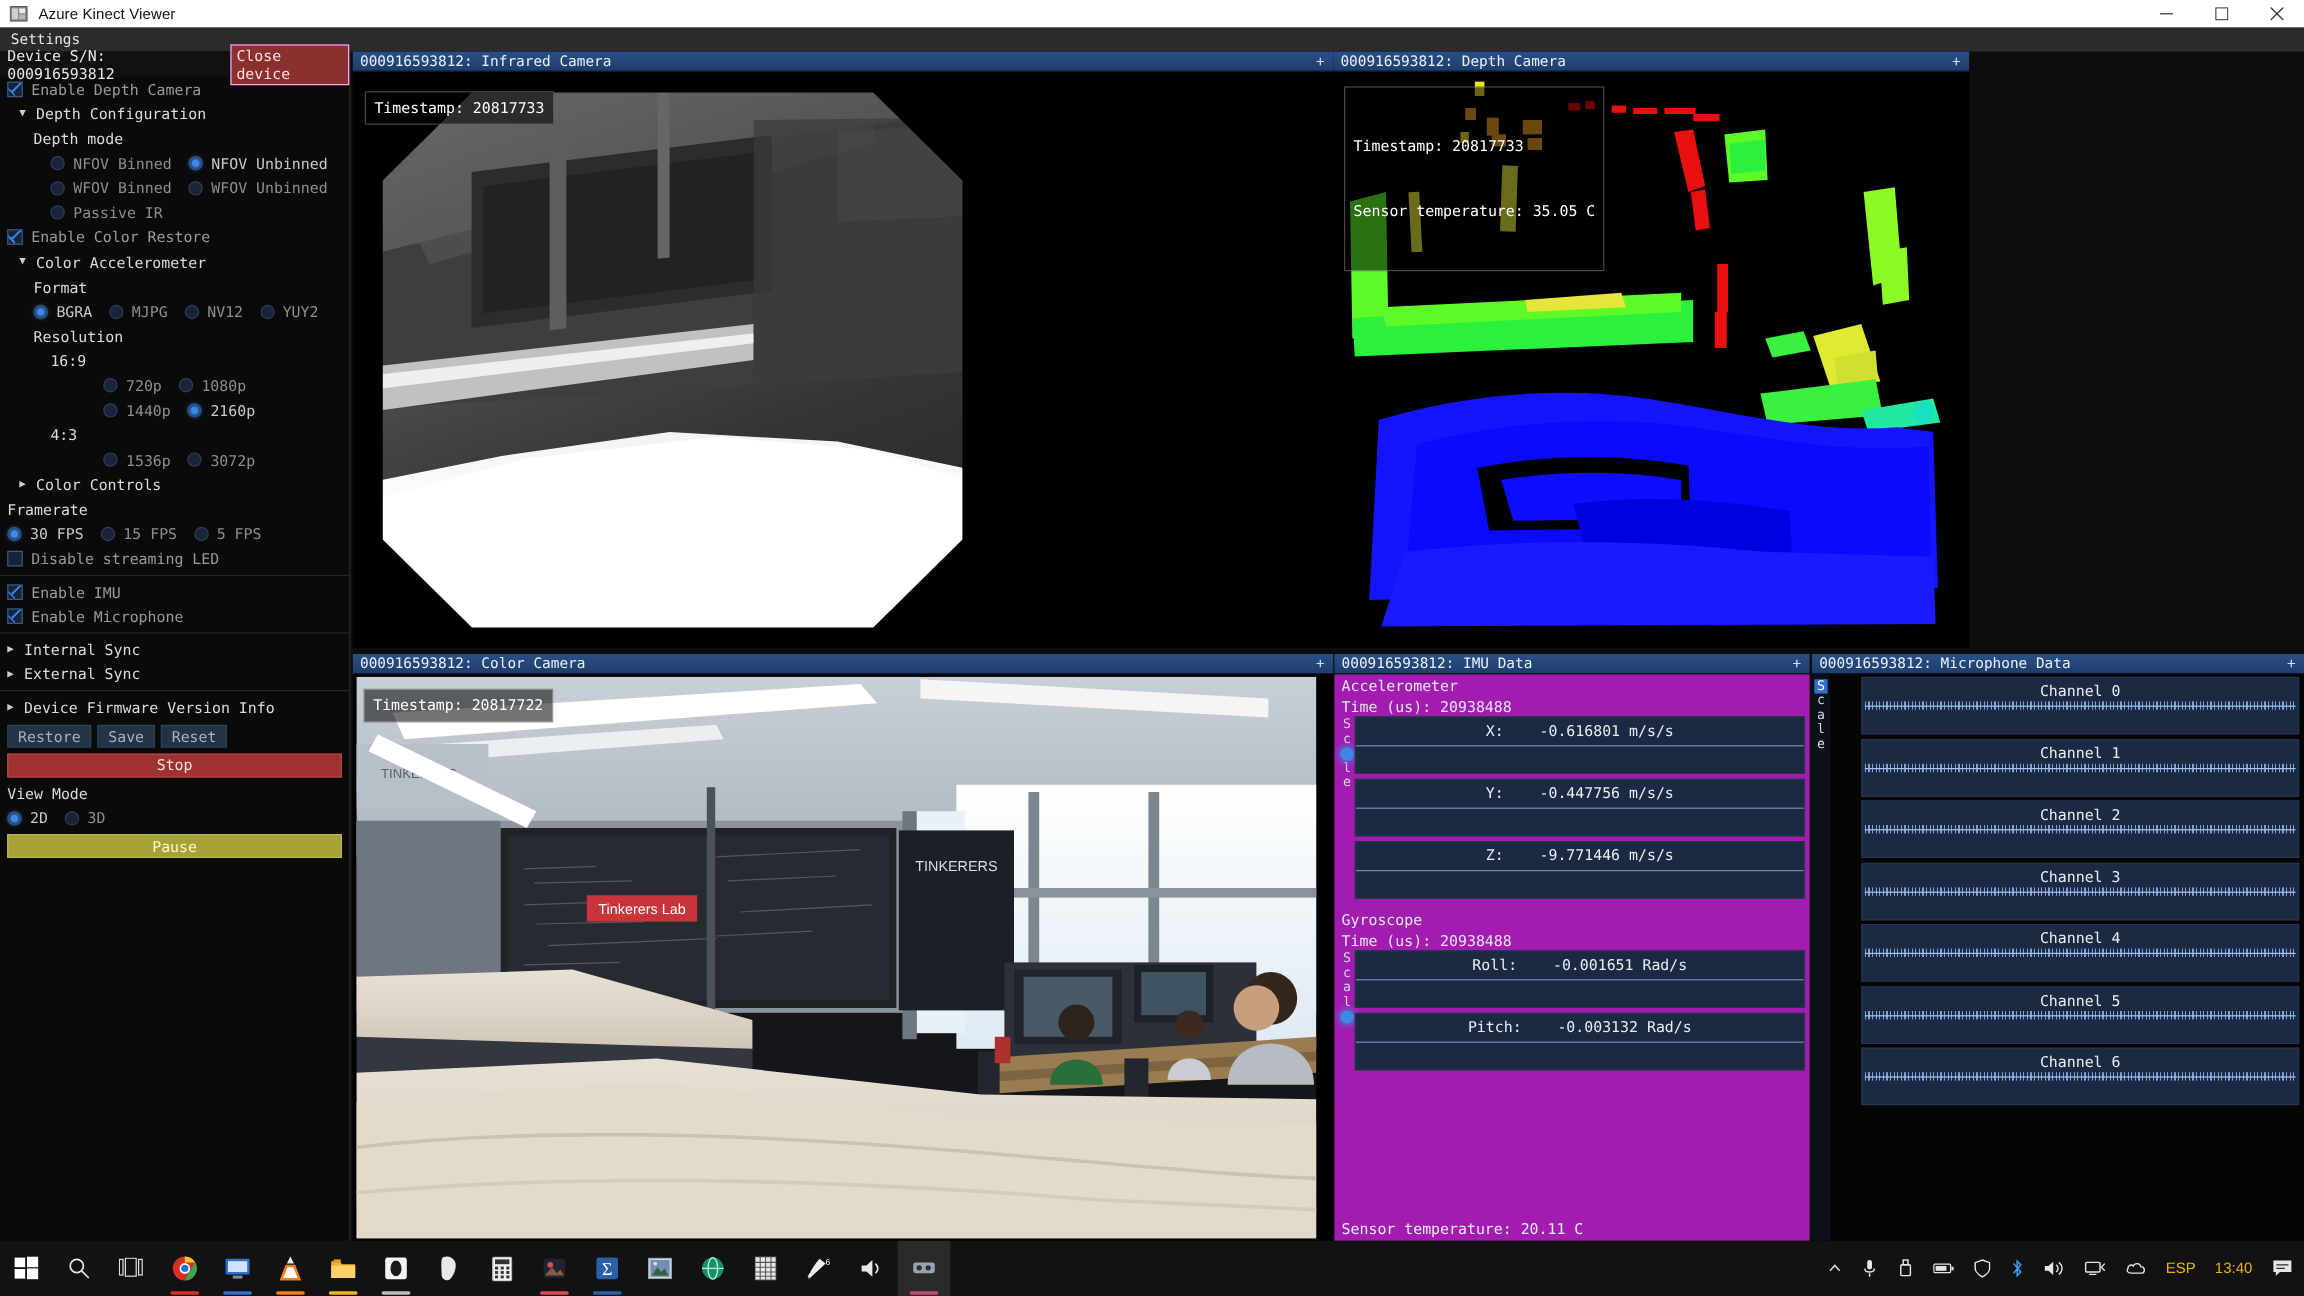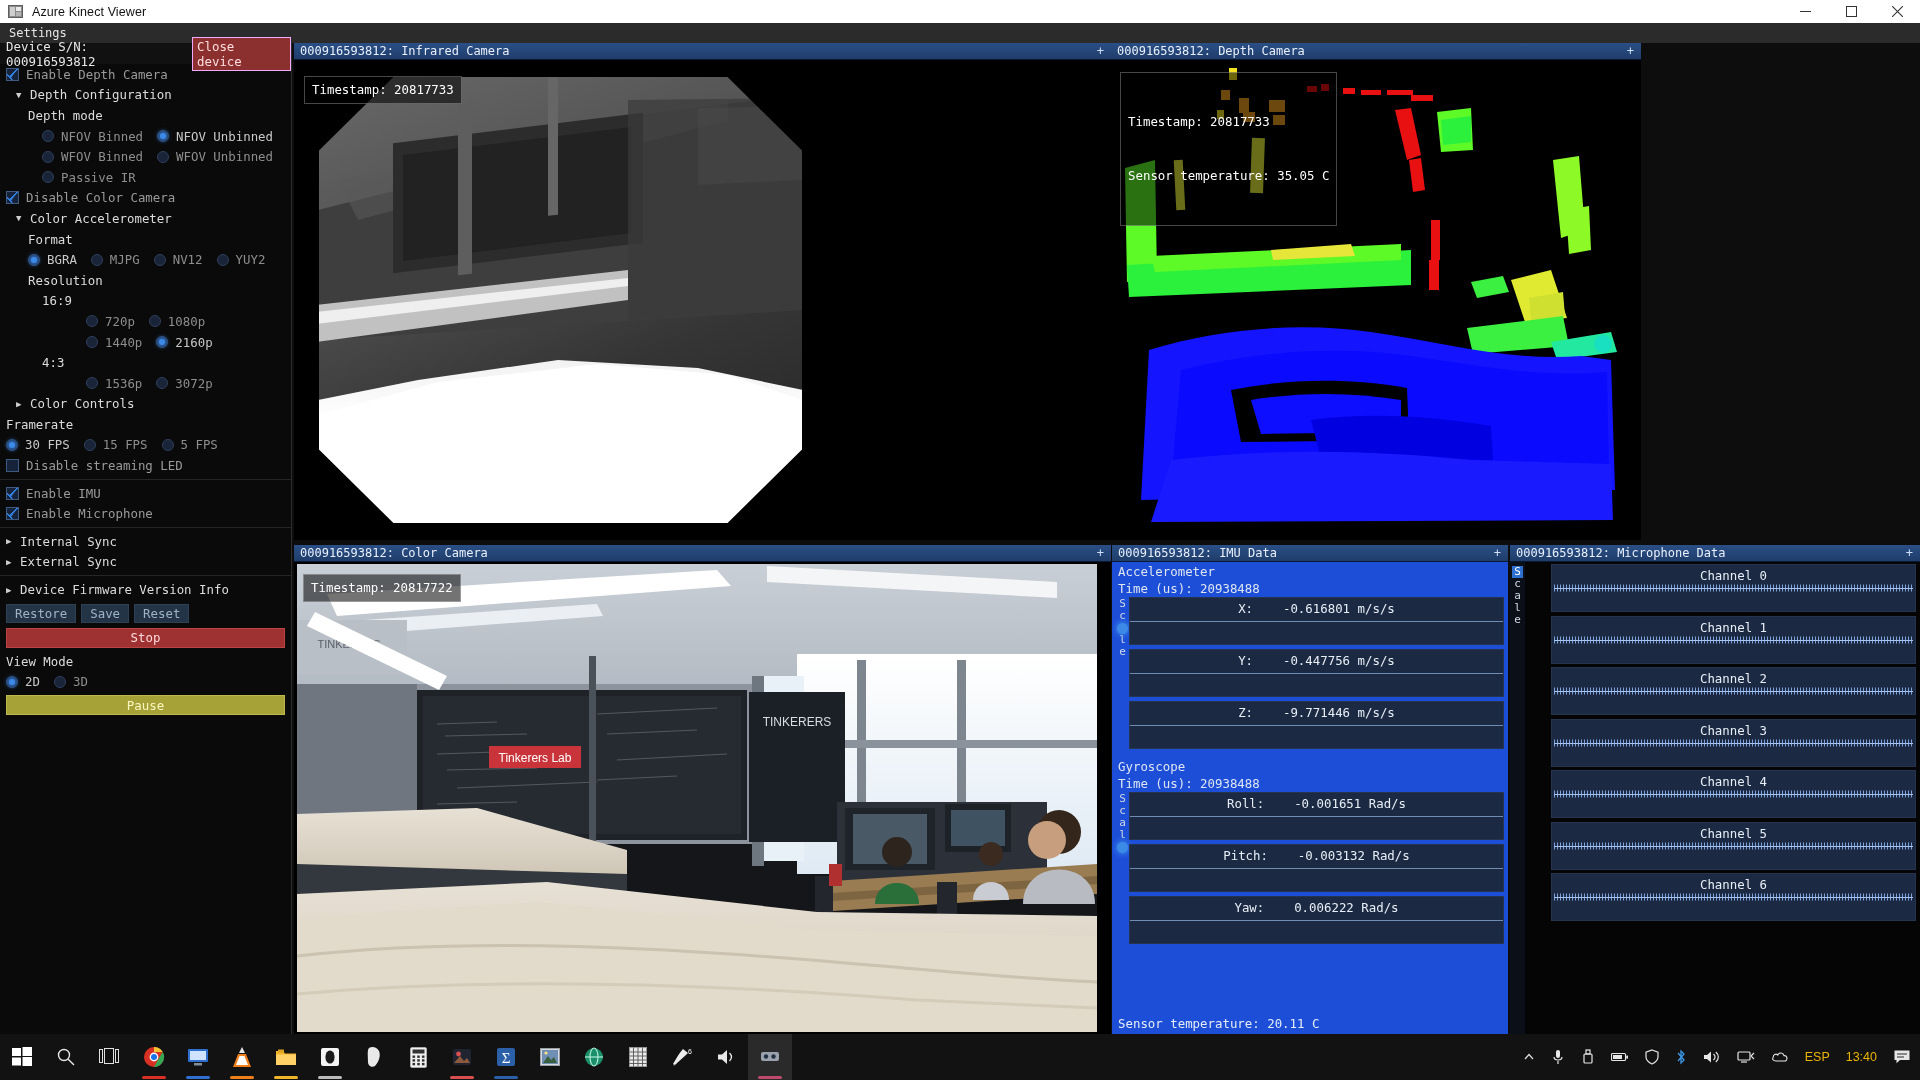--- a/index.html
+++ b/index.html
@@ -112,21 +112,21 @@
   
   .ir-stage { position:absolute; inset:0; background:#000; display:flex; align-items:center; justify-content:center;}
 
   
   .depth-stage { position:absolute; inset:0; background:#000; }
 
   
   .color-stage { position:absolute; inset:0; background:#000; display:flex; align-items:center; justify-content:center;}
 
   
-  .imu-body { background:#1d4ed8; position:absolute; left:0; right:0; top:17px; bottom:0; color:#dfe6ef; font-size:12.4px; }
+  .imu-body { background:#a21caf; position:absolute; left:0; right:0; top:17px; bottom:0; color:#dfe6ef; font-size:12.4px; }
   .imu-sec-hd { padding:2px 0 0 6px; line-height:15px; }
   .imu-plot-wrap { display:flex; margin:1px 4px 0 4px; }
   .scale-label {
     width:13px; color:#cfd8e4; font-size:11px; line-height:12px; text-align:center;
     display:flex; flex-direction:column; align-items:center; padding-top:1px;
     position:relative;
   }
   .scale-slider {
     position:absolute; left:1px; width:11px; height:11px; border-radius:50%;
     background:#3b8ae8; box-shadow:0 0 5px 2px rgba(59,138,232,.7);
@@ -259,21 +259,21 @@
       <span class="opt">
         <span class="radio"></span>
         <span class="txt">Passive IR</span>
       </span>
     </div>
 
     <div class="srow">
       <span class="cbox on">
           <span class="check-glyph">✓</span>
         </span>
-      <span class="lbl-dim">Disable Color Camera</span>
+      <span class="lbl-dim">Enable Color Restore</span>
     </div>
 
     <div class="srow indent1">
       <span class="tri">▼</span>
       <span class="lbl">Color Accelerometer</span>
     </div>
 
     <div class="srow indent2">
       <span class="lbl">Format</span>
     </div>
@@ -712,27 +712,20 @@
             </div>
             <div class="midline"></div>
           </div>
           <div class="plot">
             <div class="vlabel">
               <span>Pitch:</span>&nbsp;&nbsp;&nbsp;
               <span>-0.003132 Rad/s</span>
             </div>
             <div class="midline"></div>
           </div>
-          <div class="plot">
-            <div class="vlabel">
-              <span>Yaw:</span>&nbsp;&nbsp;&nbsp;
-              <span>0.006222 Rad/s</span>
-            </div>
-            <div class="midline"></div>
-          </div>
         </div>
       </div>
 
       <div class="imu-temp">Sensor temperature: 20.11 C</div>
     </div>
   </div>
 
   <div class="panel" style="left:1510px; top:545px; width:410px; height:489px; background:#050505;">
     <div class="panel-title">
       <span>000916593812: Microphone Data</span>

